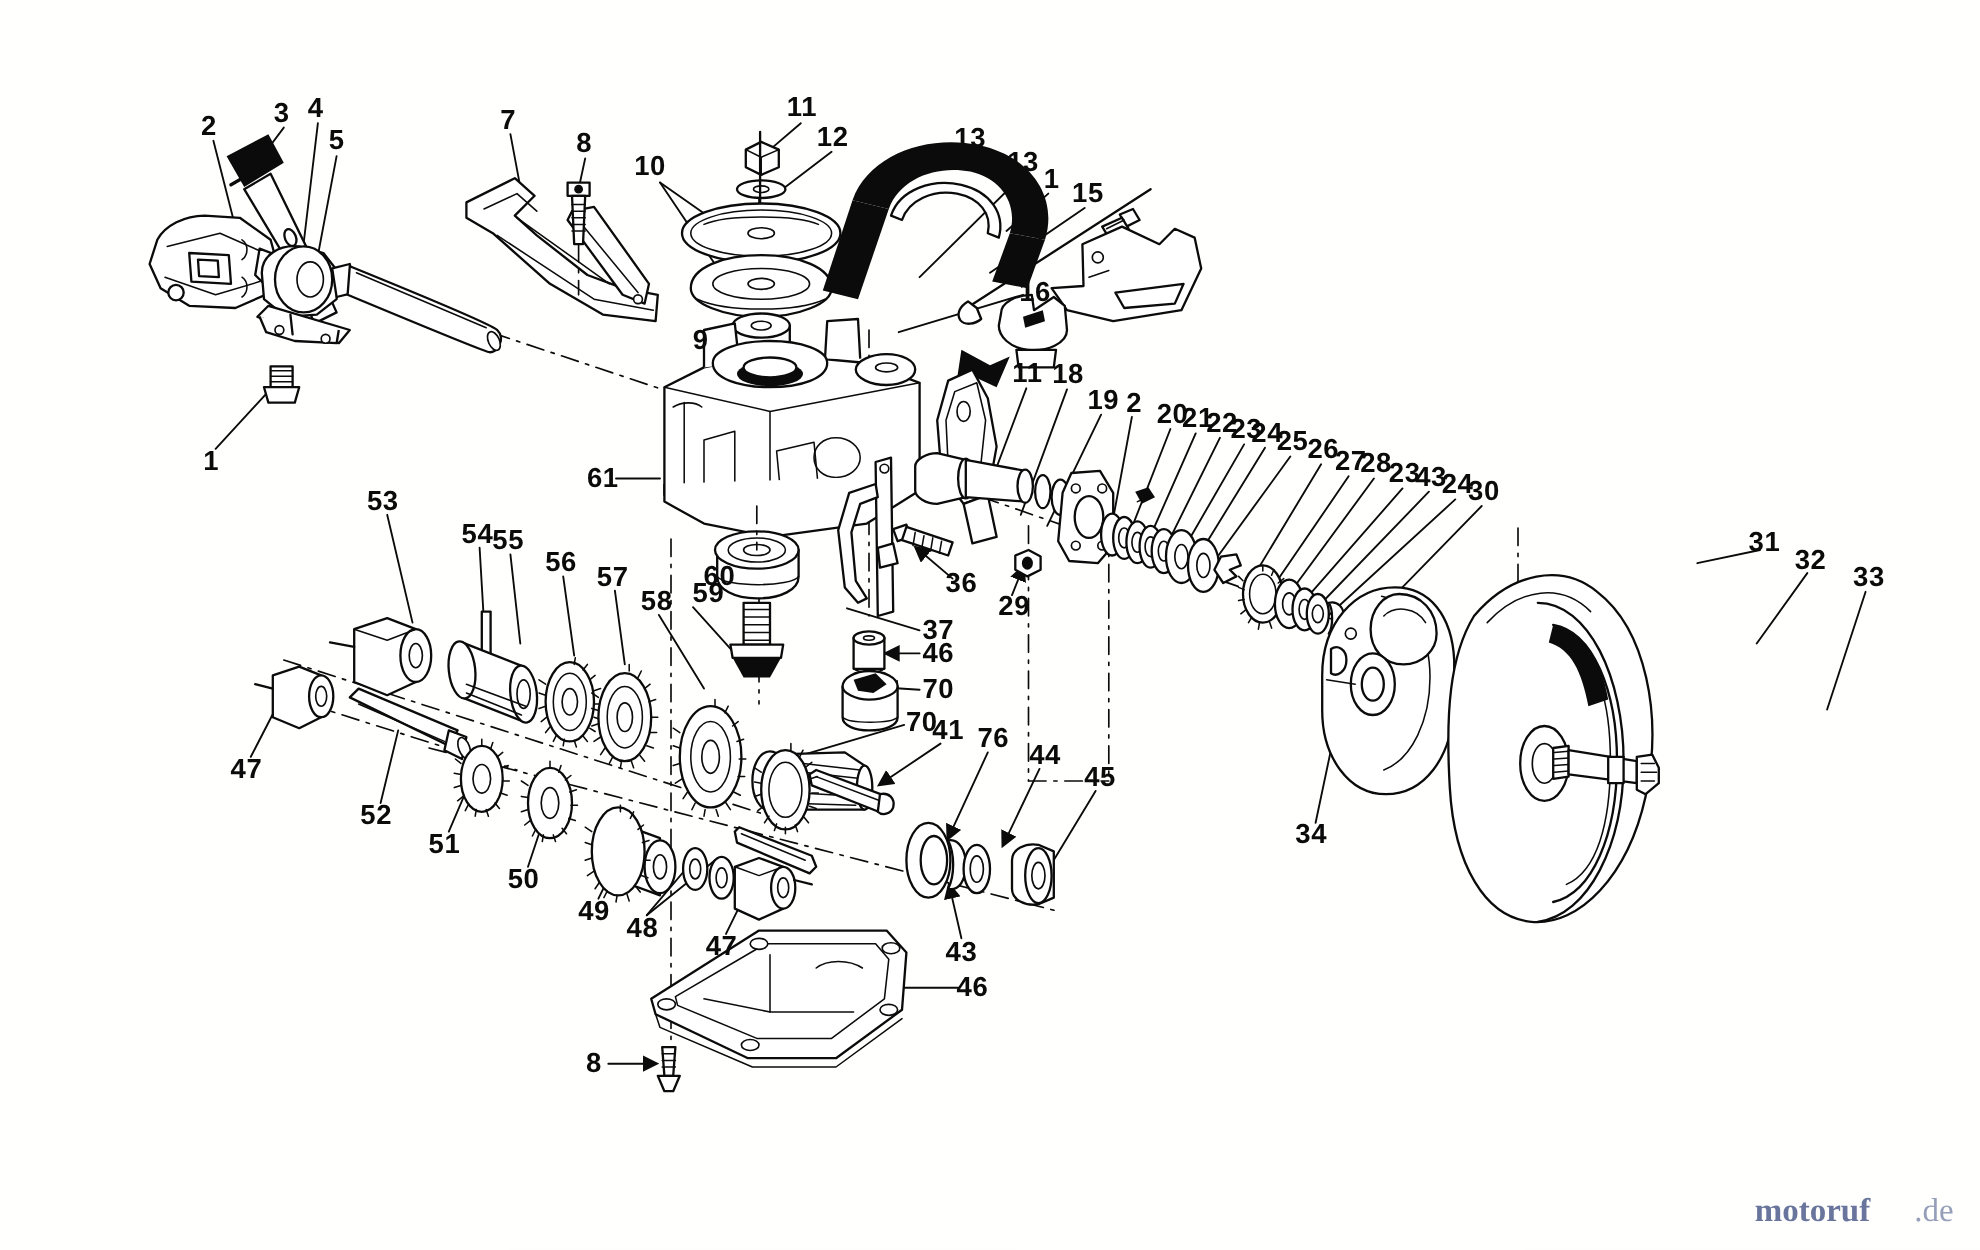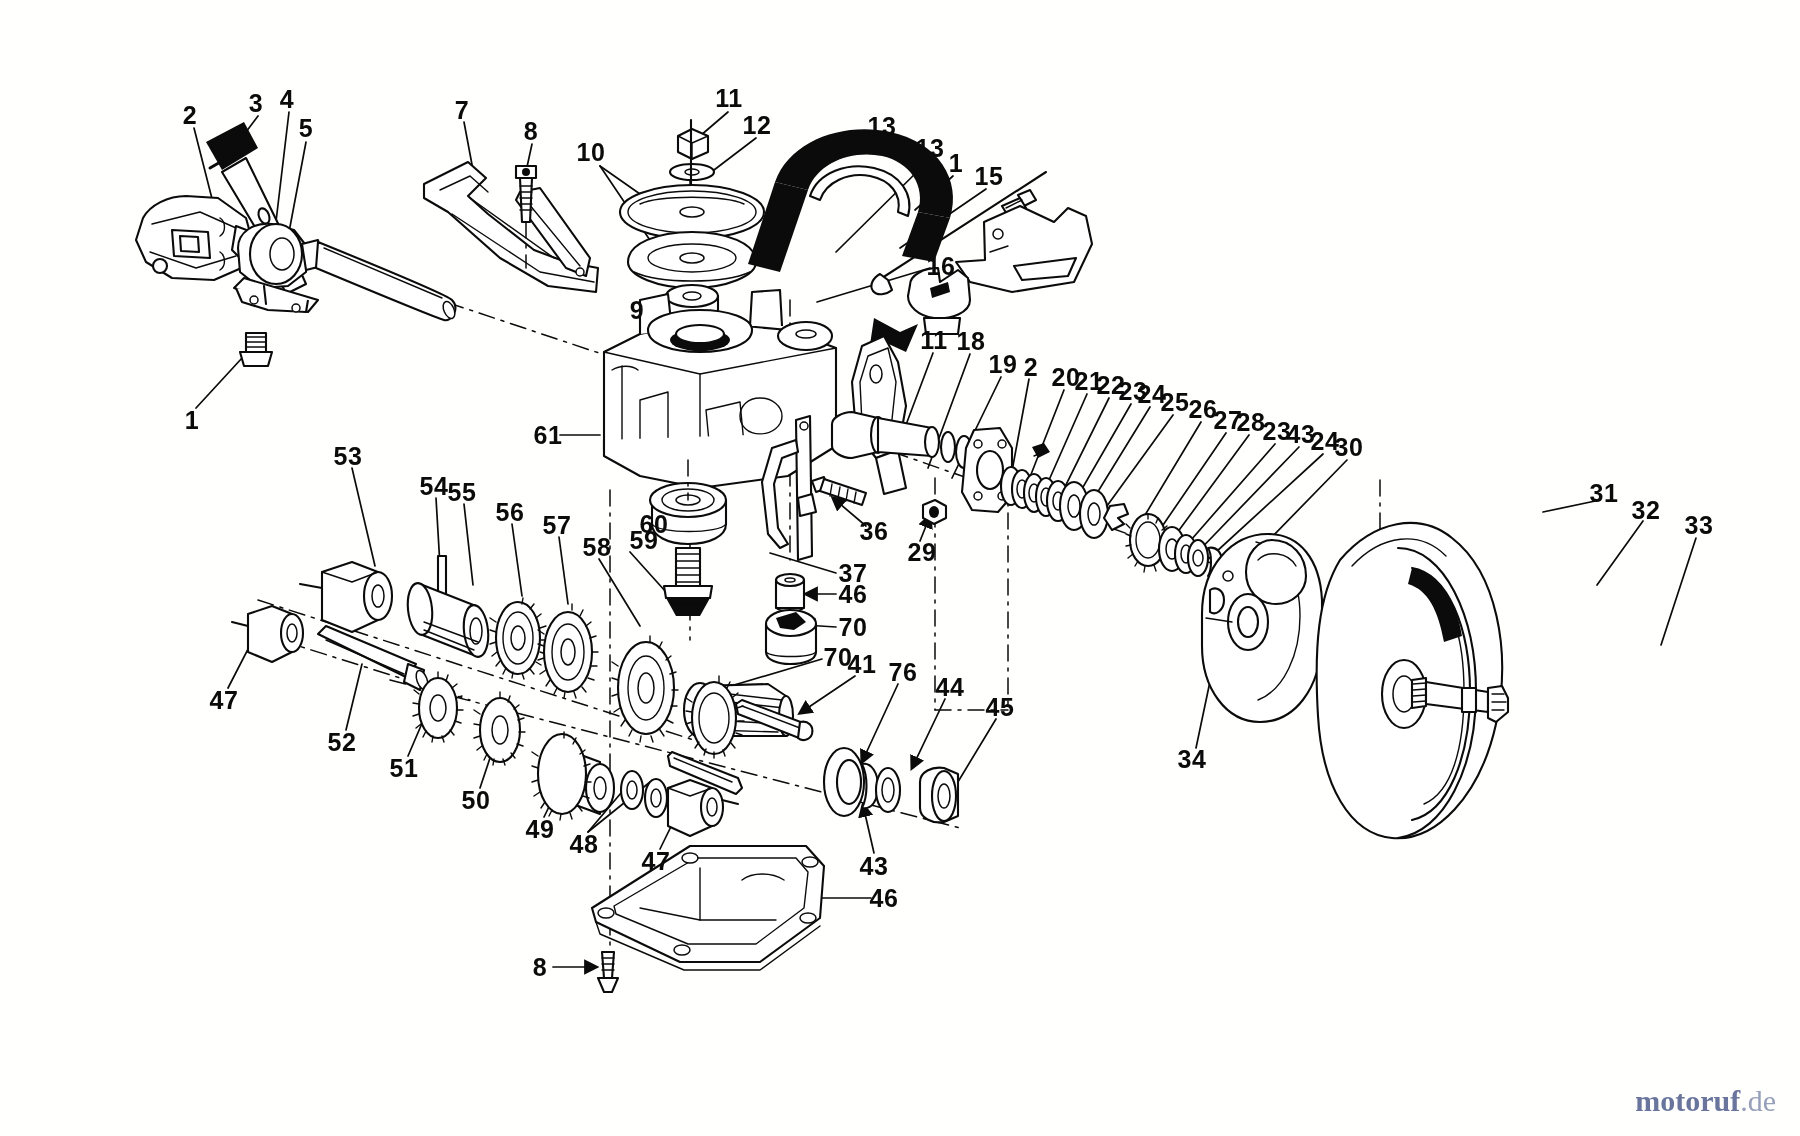--- a/index.html
+++ b/index.html
@@ -5,21 +5,21 @@
   html,body{margin:0;padding:0;background:#fdfdfb;}
   body{font-family:"Liberation Serif",serif;}
   #stage{position:relative;width:1800px;height:1136px;background:#fffffd;overflow:hidden;}
   svg#art{position:absolute;left:0;top:0;width:1800px;height:1136px;}
   .cal{position:absolute;font-family:"Liberation Sans",sans-serif;font-weight:700;
        color:#0b0b0b;font-size:25px;line-height:1;letter-spacing:.5px;white-space:nowrap;
        transform:translate(-50%,-50%);}
   .wm{position:absolute;right:24px;bottom:18px;font-family:"Liberation Serif",serif;
       font-size:30px;color:#7b86a8;font-style:italic;letter-spacing:0px;opacity:.92;}
   .wm .m{color:#5d6a94;font-weight:700;font-style:normal;}
-  .wm .rest{color:#8e97b4;font-weight:400;font-style:normal;}
+  .wm .rest{color:#8e97b4;font-weight:400;font-style:normal;margin-left:40px;}
 </style>
 </head>
 <body>
 
 <div id="stage">
 
 <svg id="art" viewBox="0 0 1800 1136">
   <defs>
     <style>
       .s{fill:none;stroke:#0b0b0b;stroke-width:2.1;stroke-linecap:round;stroke-linejoin:round;}

